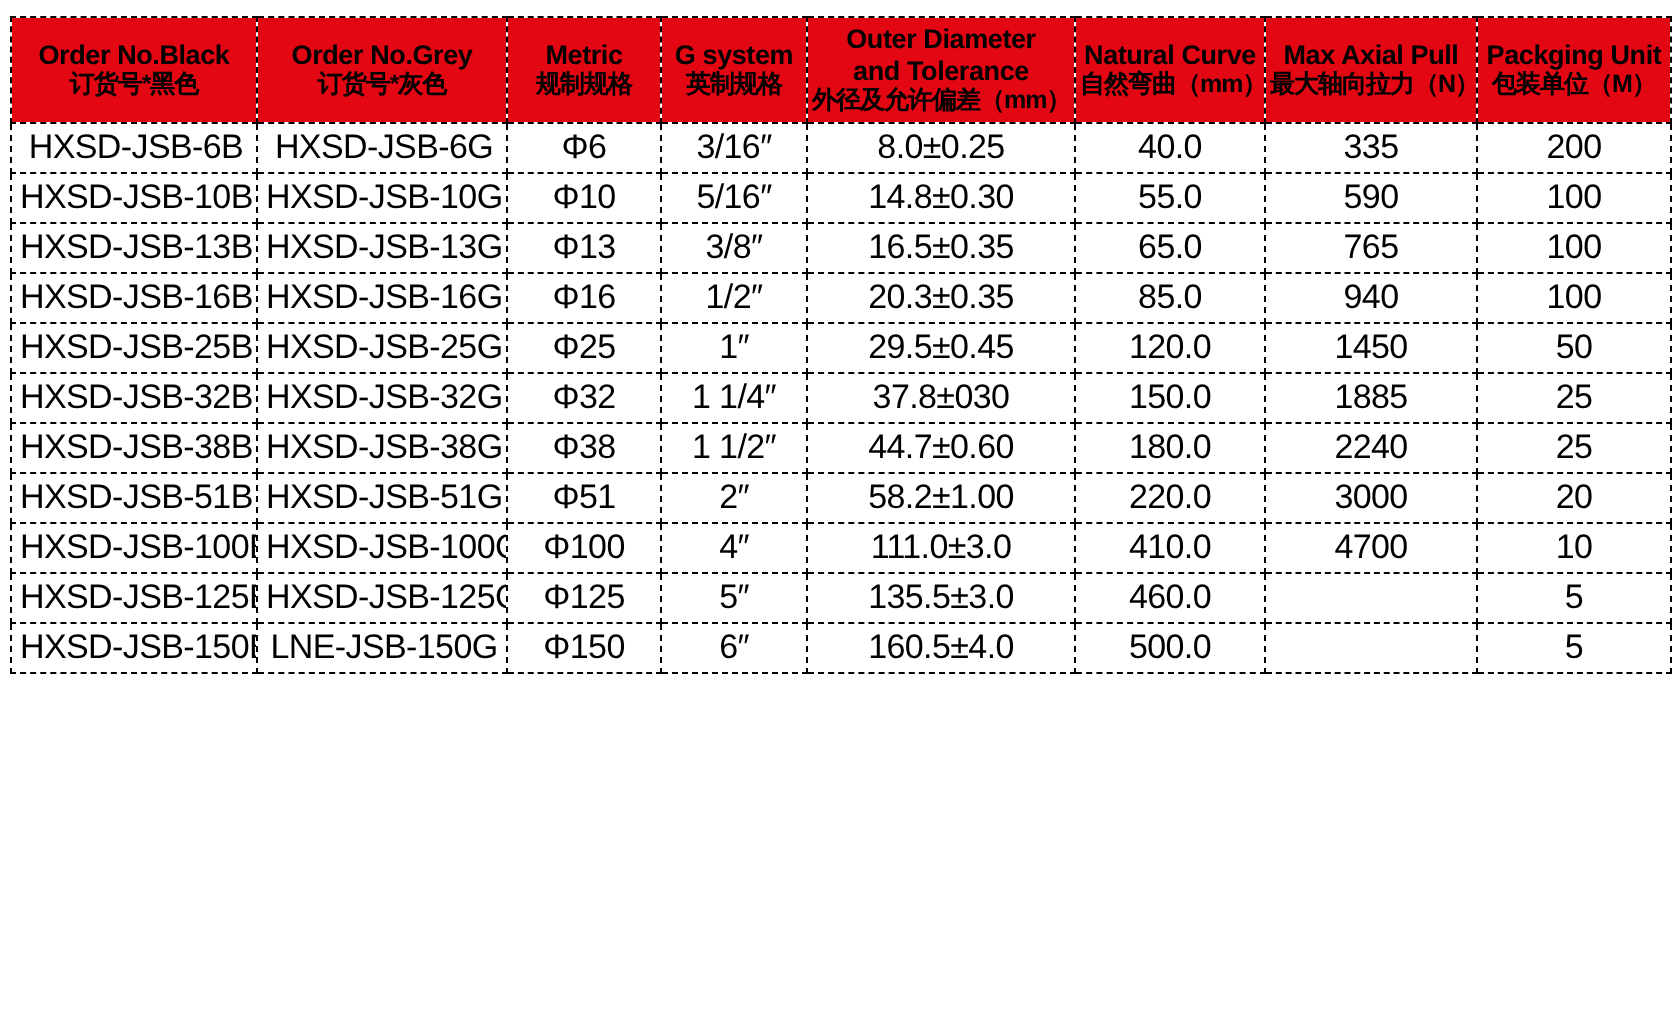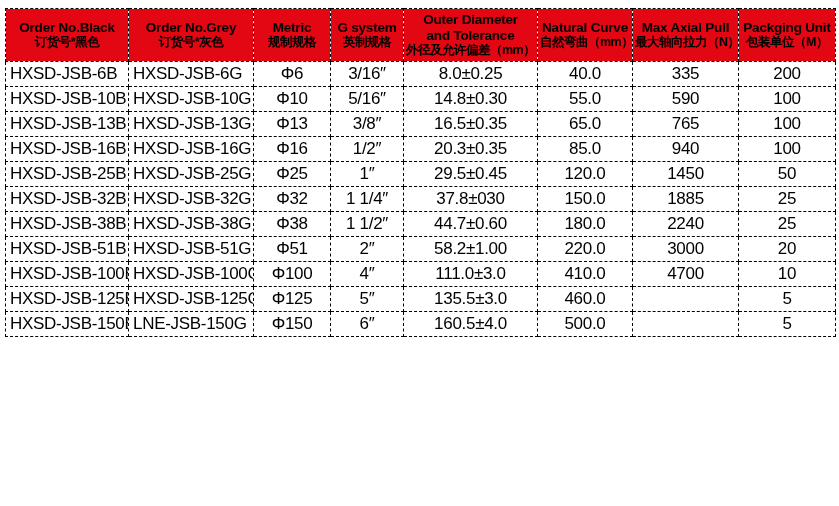--- a/index.html
+++ b/index.html
@@ -50,21 +50,21 @@
   }
   tbody td {
     height: 24px;
     font-size: 17px;
     color: #000000;
     letter-spacing: -0.3px;
     padding: 0 2px;
     font-weight: 500;
   }
   tbody td.left {
-    text-align: left;
+    text-align: center;
     padding-left: 4px;
     margin-left: 33px;
   }
   tbody td.center {
     text-align: center;
   }
 </style>
 </head>
 <body>
 

